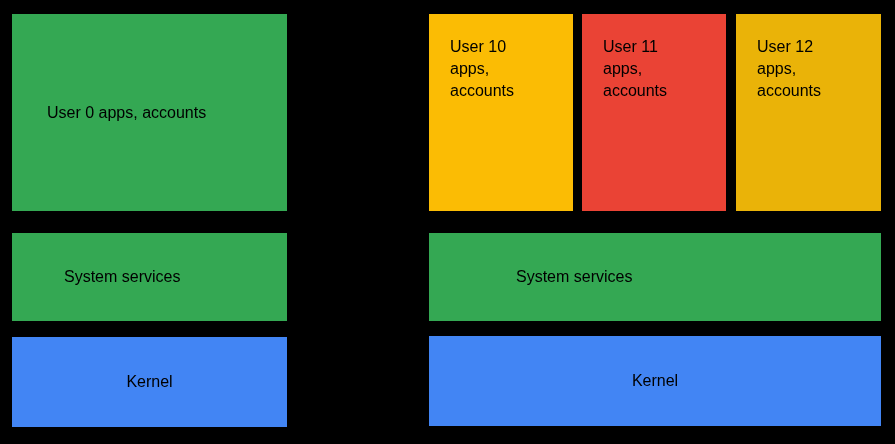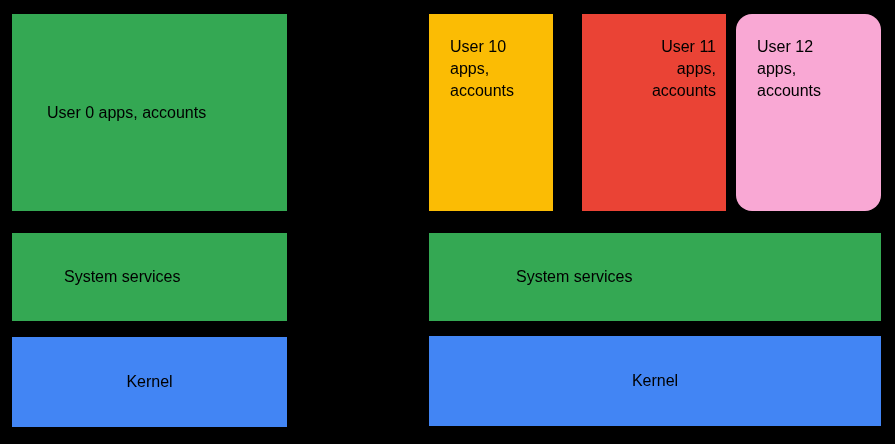--- a/index.html
+++ b/index.html
@@ -25,22 +25,22 @@
   
   .left-apps   { left: 12px;  top: 14px;  width: 275px; height: 197px;
                  display: flex; align-items: center; padding-left: 35px; }
   .left-svc    { left: 12px;  top: 233px; width: 275px; height: 88px;
                  display: flex; flex-direction: column; justify-content: center;
                  padding-left: 52px; }
   .left-kernel { left: 12px;  top: 337px; width: 275px; height: 90px;
                  display: flex; align-items: center; justify-content: center; }
   
   .user-box    { top: 14px; height: 197px; padding: 22px 10px 0 21px; }
-  .user-10     { left: 429px; width: 124px; }
-  .user-11     { left: 582px; width: 144px; text-align: right; }
+  .user-10     { left: 429px; width: 144px; }
+  .user-11     { left: 582px; width: 144px; }
   .user-12     { left: 736px; width: 145px; }
   .user-box .line { display: block; }
   .right-svc   { left: 429px; top: 233px; width: 452px; height: 88px;
                  display: flex; flex-direction: column; justify-content: center;
                  padding-left: 87px; }
   .right-kernel{ left: 429px; top: 336px; width: 452px; height: 90px;
                  display: flex; align-items: center; justify-content: center; }
 </style>
 </head>
 <body>
@@ -64,21 +64,21 @@
     <span class="line">apps,</span>
     <span class="line">accounts</span>
   </div>
 
   <div class="box user-box user-11" style="background-color: rgb(234, 67, 53);">
     <span class="line">User 11</span>
     <span class="line">apps,</span>
     <span class="line">accounts</span>
   </div>
 
-  <div class="box user-box user-12" style="background-color: #f9a8d4; border-radius: 16px;">
+  <div class="box user-box user-12" style="background-color: #eab308;">
     <span class="line">User 12</span>
     <span class="line">apps,</span>
     <span class="line">accounts</span>
   </div>
 
   <div class="box right-svc" style="background-color: rgb(52, 168, 83);">
     <span>System services</span>
   </div>
 
   <div class="box right-kernel" style="background-color: rgb(66, 133, 244);">

